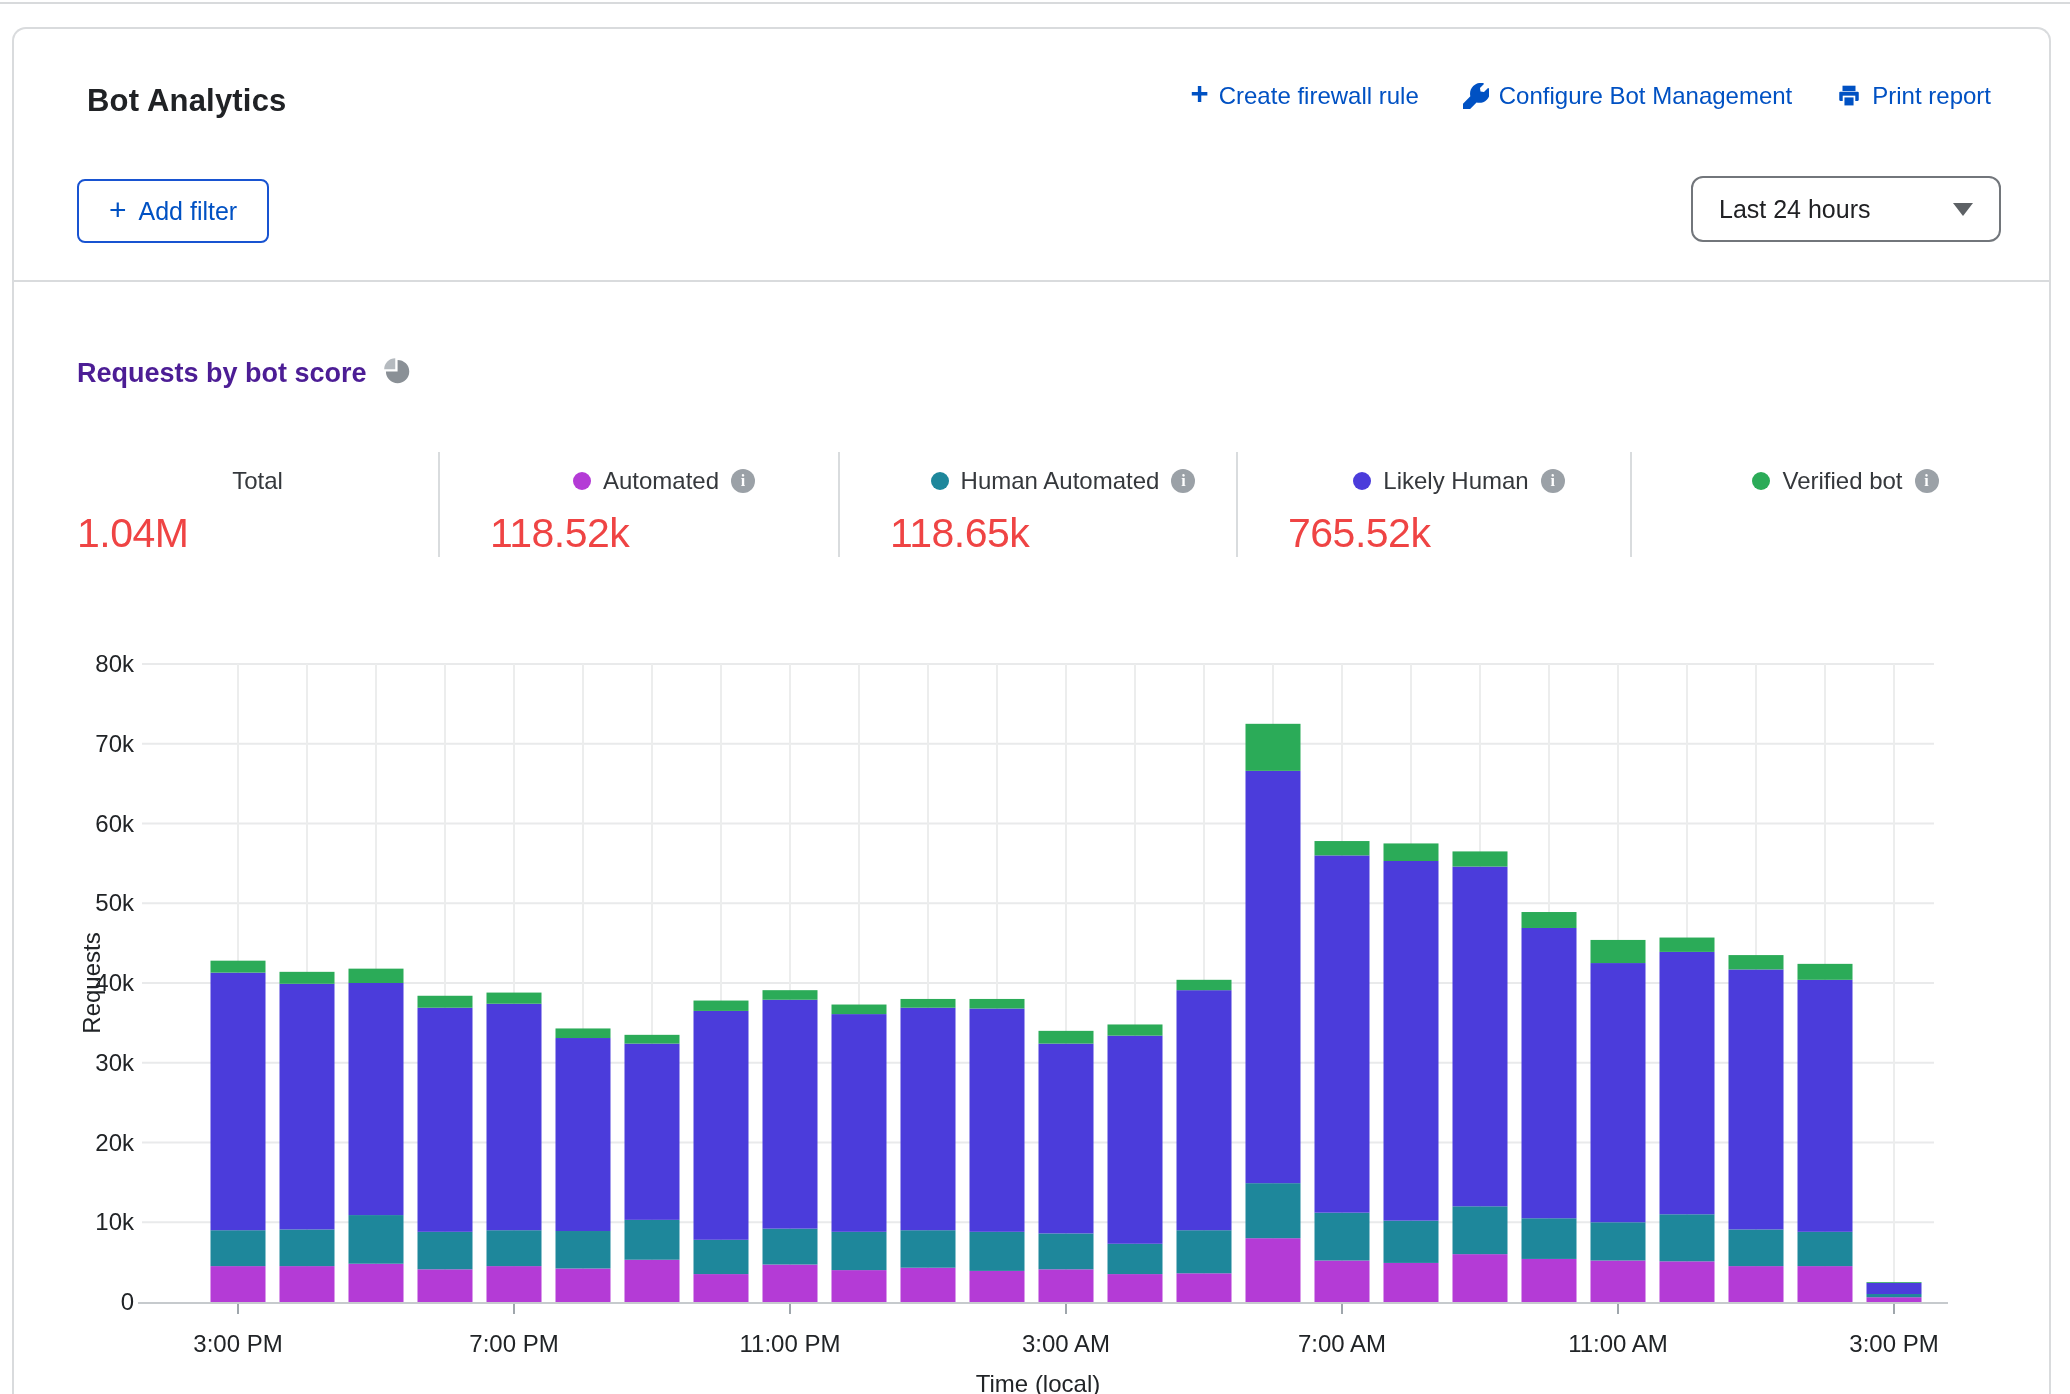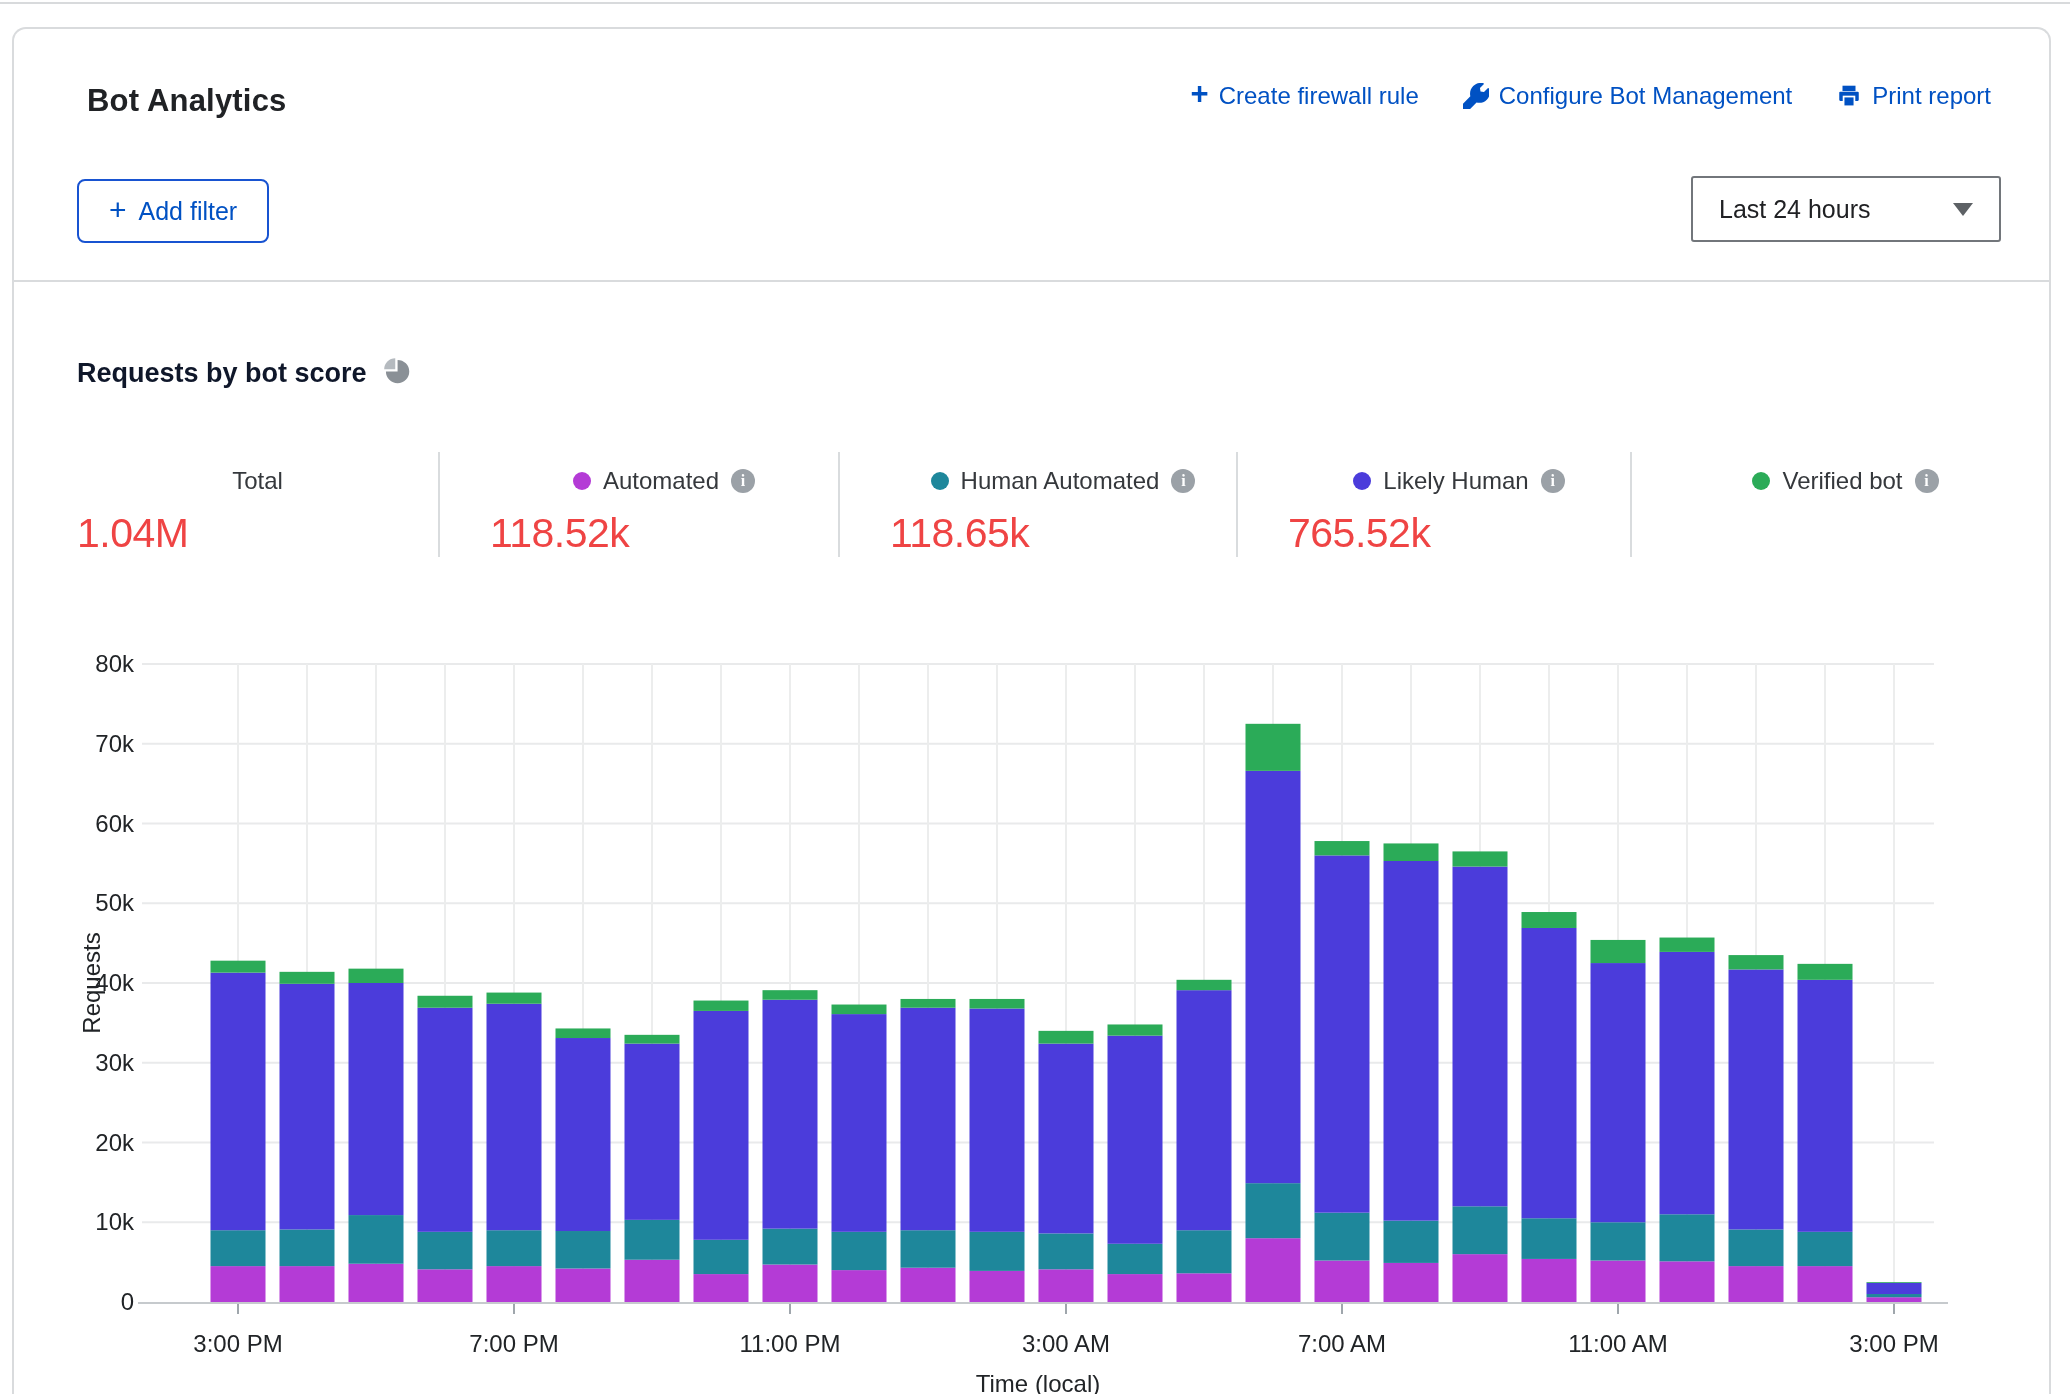--- a/index.html
+++ b/index.html
@@ -22,27 +22,27 @@
   .plus-glyph{font-size:31px;font-weight:600;line-height:24px;position:relative;top:-2px;}
   .action svg{display:block;}
   .add-filter{
     position:absolute;left:63px;top:150px;height:64px;padding:0 30px;
     background:#fff;border:2px solid #1853d1;border-radius:8px;
     color:#0051c3;font-size:25px;font-family:inherit;display:flex;align-items:center;gap:12px;cursor:pointer;
   }
   .add-filter .plus-glyph{font-size:30px;font-weight:500;top:-1px;}
   .select{
     position:absolute;top:147px;right:48px;width:310px;height:66px;box-sizing:border-box;
-    border:2px solid #72767b;border-radius:3px;background:#fff;
+    border:2px solid #72767b;border-radius:12px;background:#fff;
     display:flex;align-items:center;justify-content:space-between;
     padding:0 26px;font-size:25px;color:#202124;cursor:pointer;
   }
   .caret{width:0;height:0;border-left:10px solid transparent;border-right:10px solid transparent;border-top:13px solid #5d6165;}
   .section-head{position:absolute;left:63px;top:328px;display:flex;align-items:center;gap:16px;}
-  h2{margin:0;font-size:27px;font-weight:700;color:#0f172a;}
+  h2{margin:0;font-size:27px;font-weight:700;color:#4c1d95;}
   .stats{position:absolute;left:63px;top:423px;right:40px;display:flex;align-items:stretch;}
   .stat-col{box-sizing:border-box;padding-top:14px;}
   .stat-col.bordered{border-left:2px solid #d9dcde;padding-left:50px;}
   .stat-label-row{display:flex;align-items:center;gap:12px;height:30px;justify-content:center;}
   .dot{width:18px;height:18px;border-radius:50%;flex:0 0 auto;}
   .stat-label{font-size:24px;color:#35383c;}
   .info-icon{
     width:24px;height:24px;border-radius:50%;background:#9ba1a7;color:#fff;
     font-size:16px;font-weight:700;display:flex;align-items:center;justify-content:center;
     font-family:"Liberation Serif","DejaVu Serif",serif;flex:0 0 auto;

